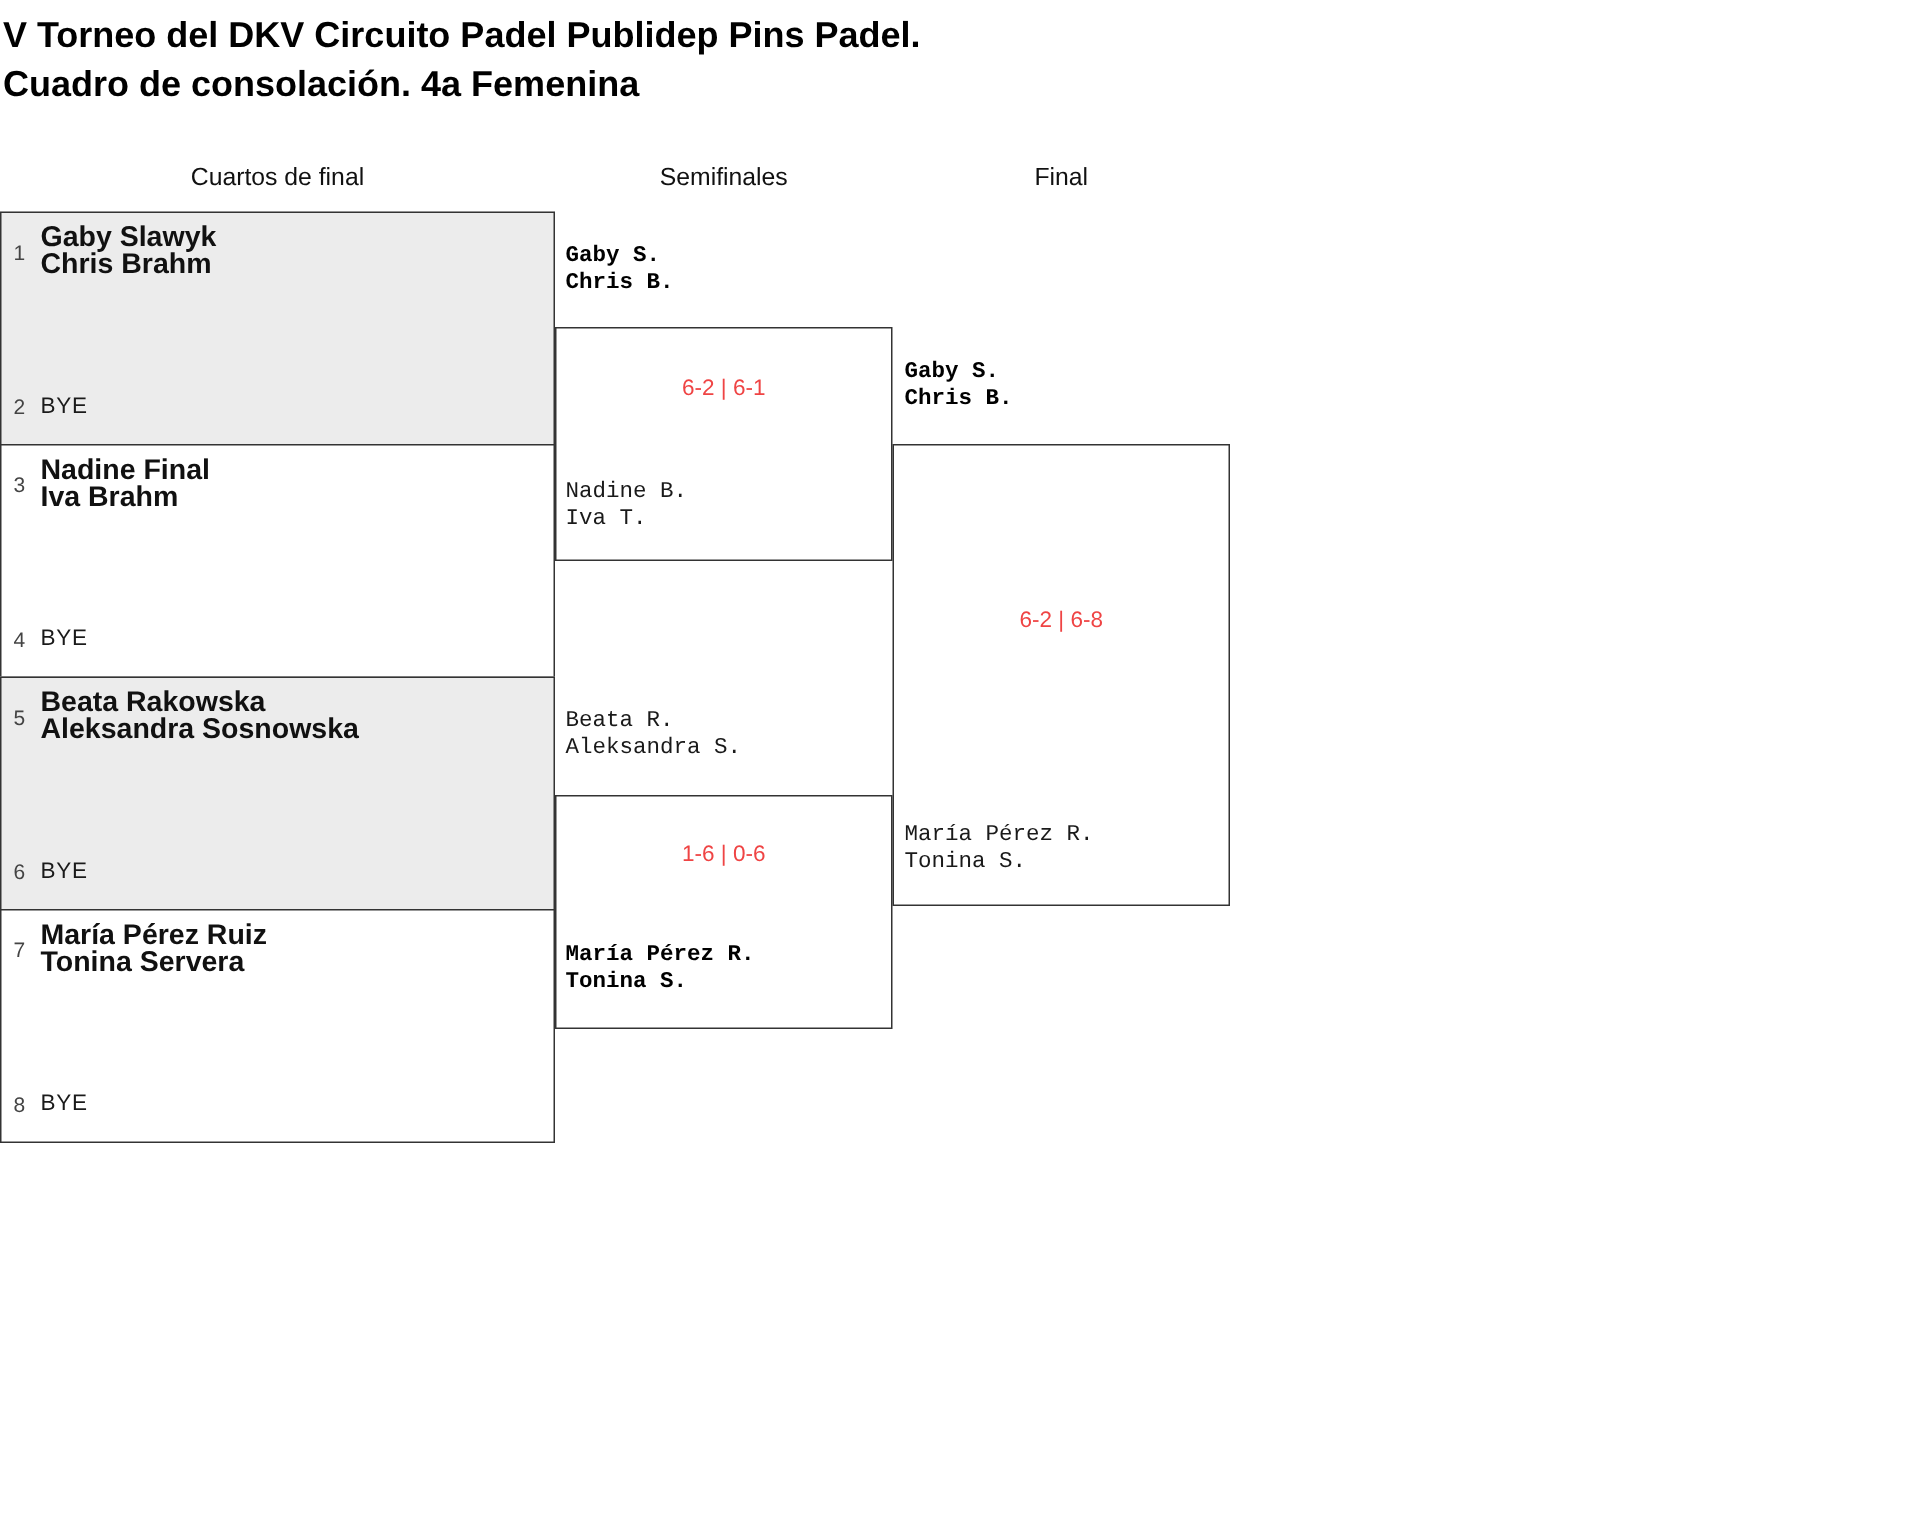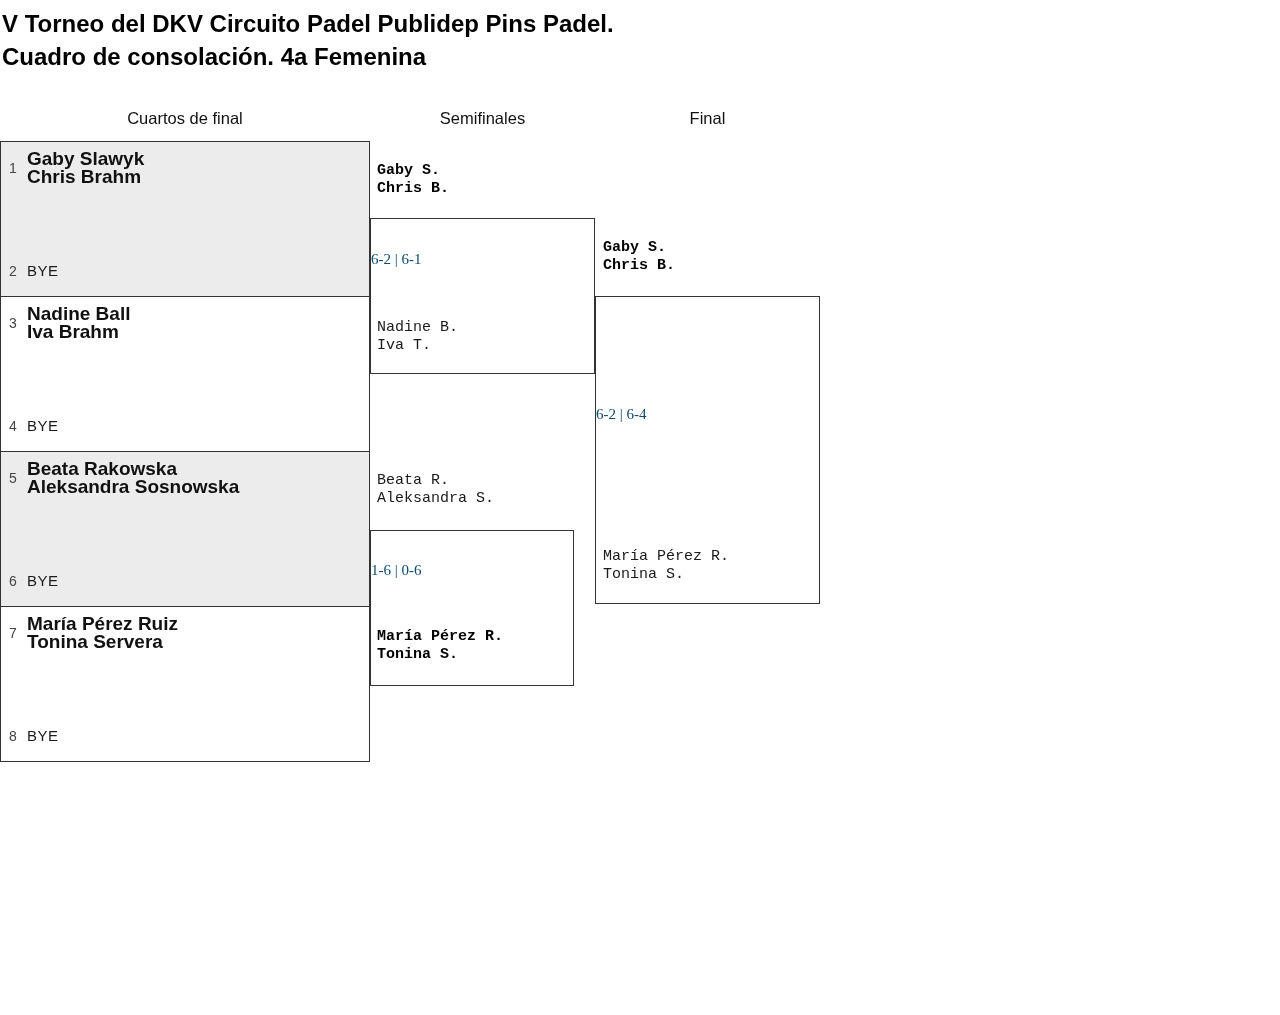--- a/index.html
+++ b/index.html
@@ -44,26 +44,26 @@
   .seed {
     width: 15px; flex: 0 0 15px;
     font-size: 14px; font-weight: 400; color: #444;
   }
   .names { font-size: 19px; font-weight: 600; line-height: 18px; color: #111; }
   .bye-label { font-size: 15px; font-weight: 400; color: #1a1a1a; letter-spacing: 0.5px; }
 
   
   .match-box { position: absolute; border: 1px solid #333; background: transparent; }
   .match-box.sf1 { left: 370px; top: 218px; width: 225px; height: 156px; }
-  .match-box.sf2 { left: 370px; top: 530px; width: 204px; height: 156px; }
+  .match-box.sf2 { left: 370px; top: 530px; width: 225px; height: 156px; }
   .match-box.fin { left: 595px; top: 296px; width: 225px; height: 308px; }
 
   .score {
     position: absolute; left: 0; width: 100%;
-    font-size: 15px; color: #0c4a6e; line-height: 18px; font-family: Liberation Serif, serif;
+    text-align: center; font-size: 15px; color: #ef4444; line-height: 18px;
   }
   .score.s1 { top: 31px; }
   .score.s2 { top: 30px; }
   .score.sf { top: 108px; }
 
   .team-label {
     position: absolute;
     font-size: 15px; font-weight: 400; line-height: 18px; color: #1a1a1a; font-family: Liberation Mono, monospace;
   }
   .team-label.winner { font-weight: 700; color: #000; }
@@ -99,21 +99,21 @@
     <div class="entry bye">
       <div class="seed">2</div>
       <div class="bye-label">BYE</div>
     </div>
   </div>
 
   <div class="qf-block">
     <div class="entry top">
       <div class="seed">3</div>
       <div class="names">
-        <div>Nadine Ball</div>
+        <div>Nadine Final</div>
         <div>Iva Brahm</div>
       </div>
     </div>
     <div class="entry bye">
       <div class="seed">4</div>
       <div class="bye-label">BYE</div>
     </div>
   </div>
 
   <div class="qf-block shaded">
@@ -168,18 +168,18 @@
 <div class="team-label lbl-sf2-bot winner">
   <div>María Pérez R.</div>
   <div>Tonina S.</div>
 </div>
 
 <div class="team-label lbl-fin-top winner">
   <div>Gaby S.</div>
   <div>Chris B.</div>
 </div>
 <div class="match-box fin">
-  <div class="score sf">6-2 | 6-4</div>
+  <div class="score sf">6-2 | 6-8</div>
 </div>
 <div class="team-label lbl-fin-bot">
   <div>María Pérez R.</div>
   <div>Tonina S.</div>
 </div>
 
 </body></html>

